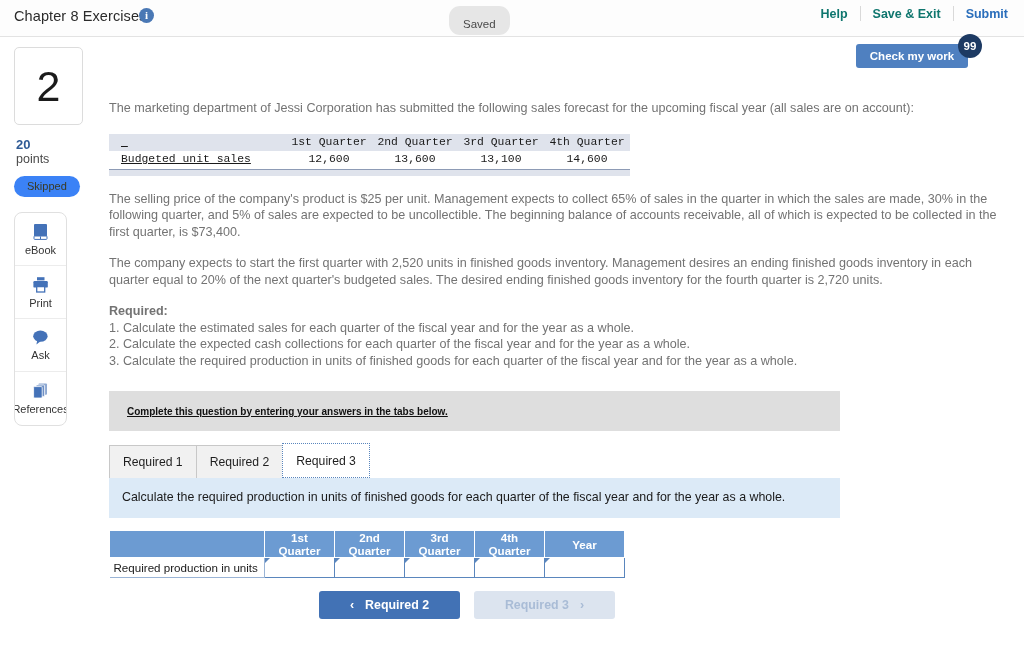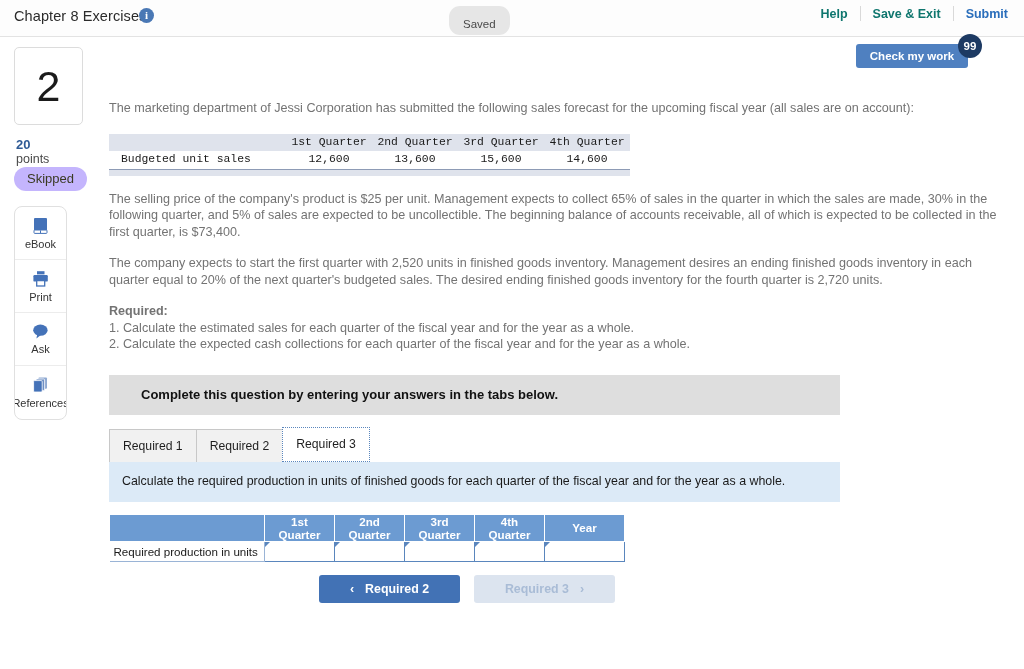--- a/index.html
+++ b/index.html
@@ -117,25 +117,26 @@
     color: #2f5b96;
     padding-left: 2px;
   }
   .pts-lbl {
     font-size: 12.5px;
     color: #4a4a4a;
     padding-left: 2px;
     line-height: 15px;
   }
   .skipped {
+    margin-top: 9px;
     display: inline-block;
-    background: #c4b5fd;
+    background: #3b82f6;
     color: #3a3a23;
     border-radius: 12px;
-    font-size: 13px;
+    font-size: 11px;
     padding: 4px 13px 5px 13px;
   }
   .tools {
     margin-top: 15px;
     width: 53px;
     border: 1px solid #e0e0e0;
     border-radius: 8px;
     background: #fff;
     overflow: hidden;
   }
@@ -177,44 +178,45 @@
     padding: 2px 0 3px 0;
     white-space: pre;
     color: #1a1a1a;
   }
   .budget .row td {
     background: #fff;
     padding: 2px 0 3px 0;
     white-space: pre;
     color: #1a1a1a;
   }
-  .budget td.lbl { padding-left: 12px; text-align: left; }
+  .budget td.lbl { padding-left: 12px; text-align: left; text-decoration: underline; }
   .budget td.q { text-align: center; width: 86px; }
   .budget-foot {
     width: 521px;
     height: 7px;
     background: #dfe3ec;
     border-top: 1px solid #8d9bb5;
     margin-top: 1px;
   }
 
   
   .band {
     margin-top: 22px;
     width: 731px;
     background: #dedede;
     height: 40px;
     display: flex;
     align-items: center;
   }
   .band-txt {
-    font-size: 13px;
+    font-size: 10px;
     font-weight: bold;
     color: #111;
-    padding-left: 32px;
+    padding-left: 18px;
+    text-decoration: underline;
   }
 
   
   .tabs {
     margin-top: 12px;
     display: flex;
     align-items: flex-end;
     height: 35px;
     position: relative;
   }
@@ -394,34 +396,35 @@
       <td class="lbl">&nbsp;</td>
       <td class="q">1st Quarter</td>
       <td class="q">2nd Quarter</td>
       <td class="q">3rd Quarter</td>
       <td class="q">4th Quarter</td>
     </tr>
     <tr class="row">
       <td class="lbl">Budgeted unit sales</td>
       <td class="q">12,600</td>
       <td class="q">13,600</td>
-      <td class="q">15,600</td>
+      <td class="q">13,100</td>
       <td class="q">14,600</td>
     </tr>
   </tbody>
     </table>
   <div class="budget-foot"></div>
 
   <p class="para gap">The selling price of the company's product is $25 per unit. Management expects to collect 65% of sales in the quarter in which the sales are made, 30% in the following quarter, and 5% of sales are expected to be uncollectible. The beginning balance of accounts receivable, all of which is expected to be collected in the first quarter, is $73,400.</p>
   <p class="para gap">The company expects to start the first quarter with 2,520 units in finished goods inventory. Management desires an ending finished goods inventory in each quarter equal to 20% of the next quarter's budgeted sales. The desired ending finished goods inventory for the fourth quarter is 2,720 units.</p>
 
   <div class="para gap">
     <div class="req-head">Required:</div>
     <div>1. Calculate the estimated sales for each quarter of the fiscal year and for the year as a whole.</div>
     <div>2. Calculate the expected cash collections for each quarter of the fiscal year and for the year as a whole.</div>
+    <div>3. Calculate the required production in units of finished goods for each quarter of the fiscal year and for the year as a whole.</div>
   </div>
 
   <div class="band">
     <div class="band-txt">Complete this question by entering your answers in the tabs below.</div>
   </div>
 
   <div class="tabs">
     <div class="tab">Required 1</div>
     <div class="tab">Required 2</div>
     <div class="tab active">Required 3</div>

